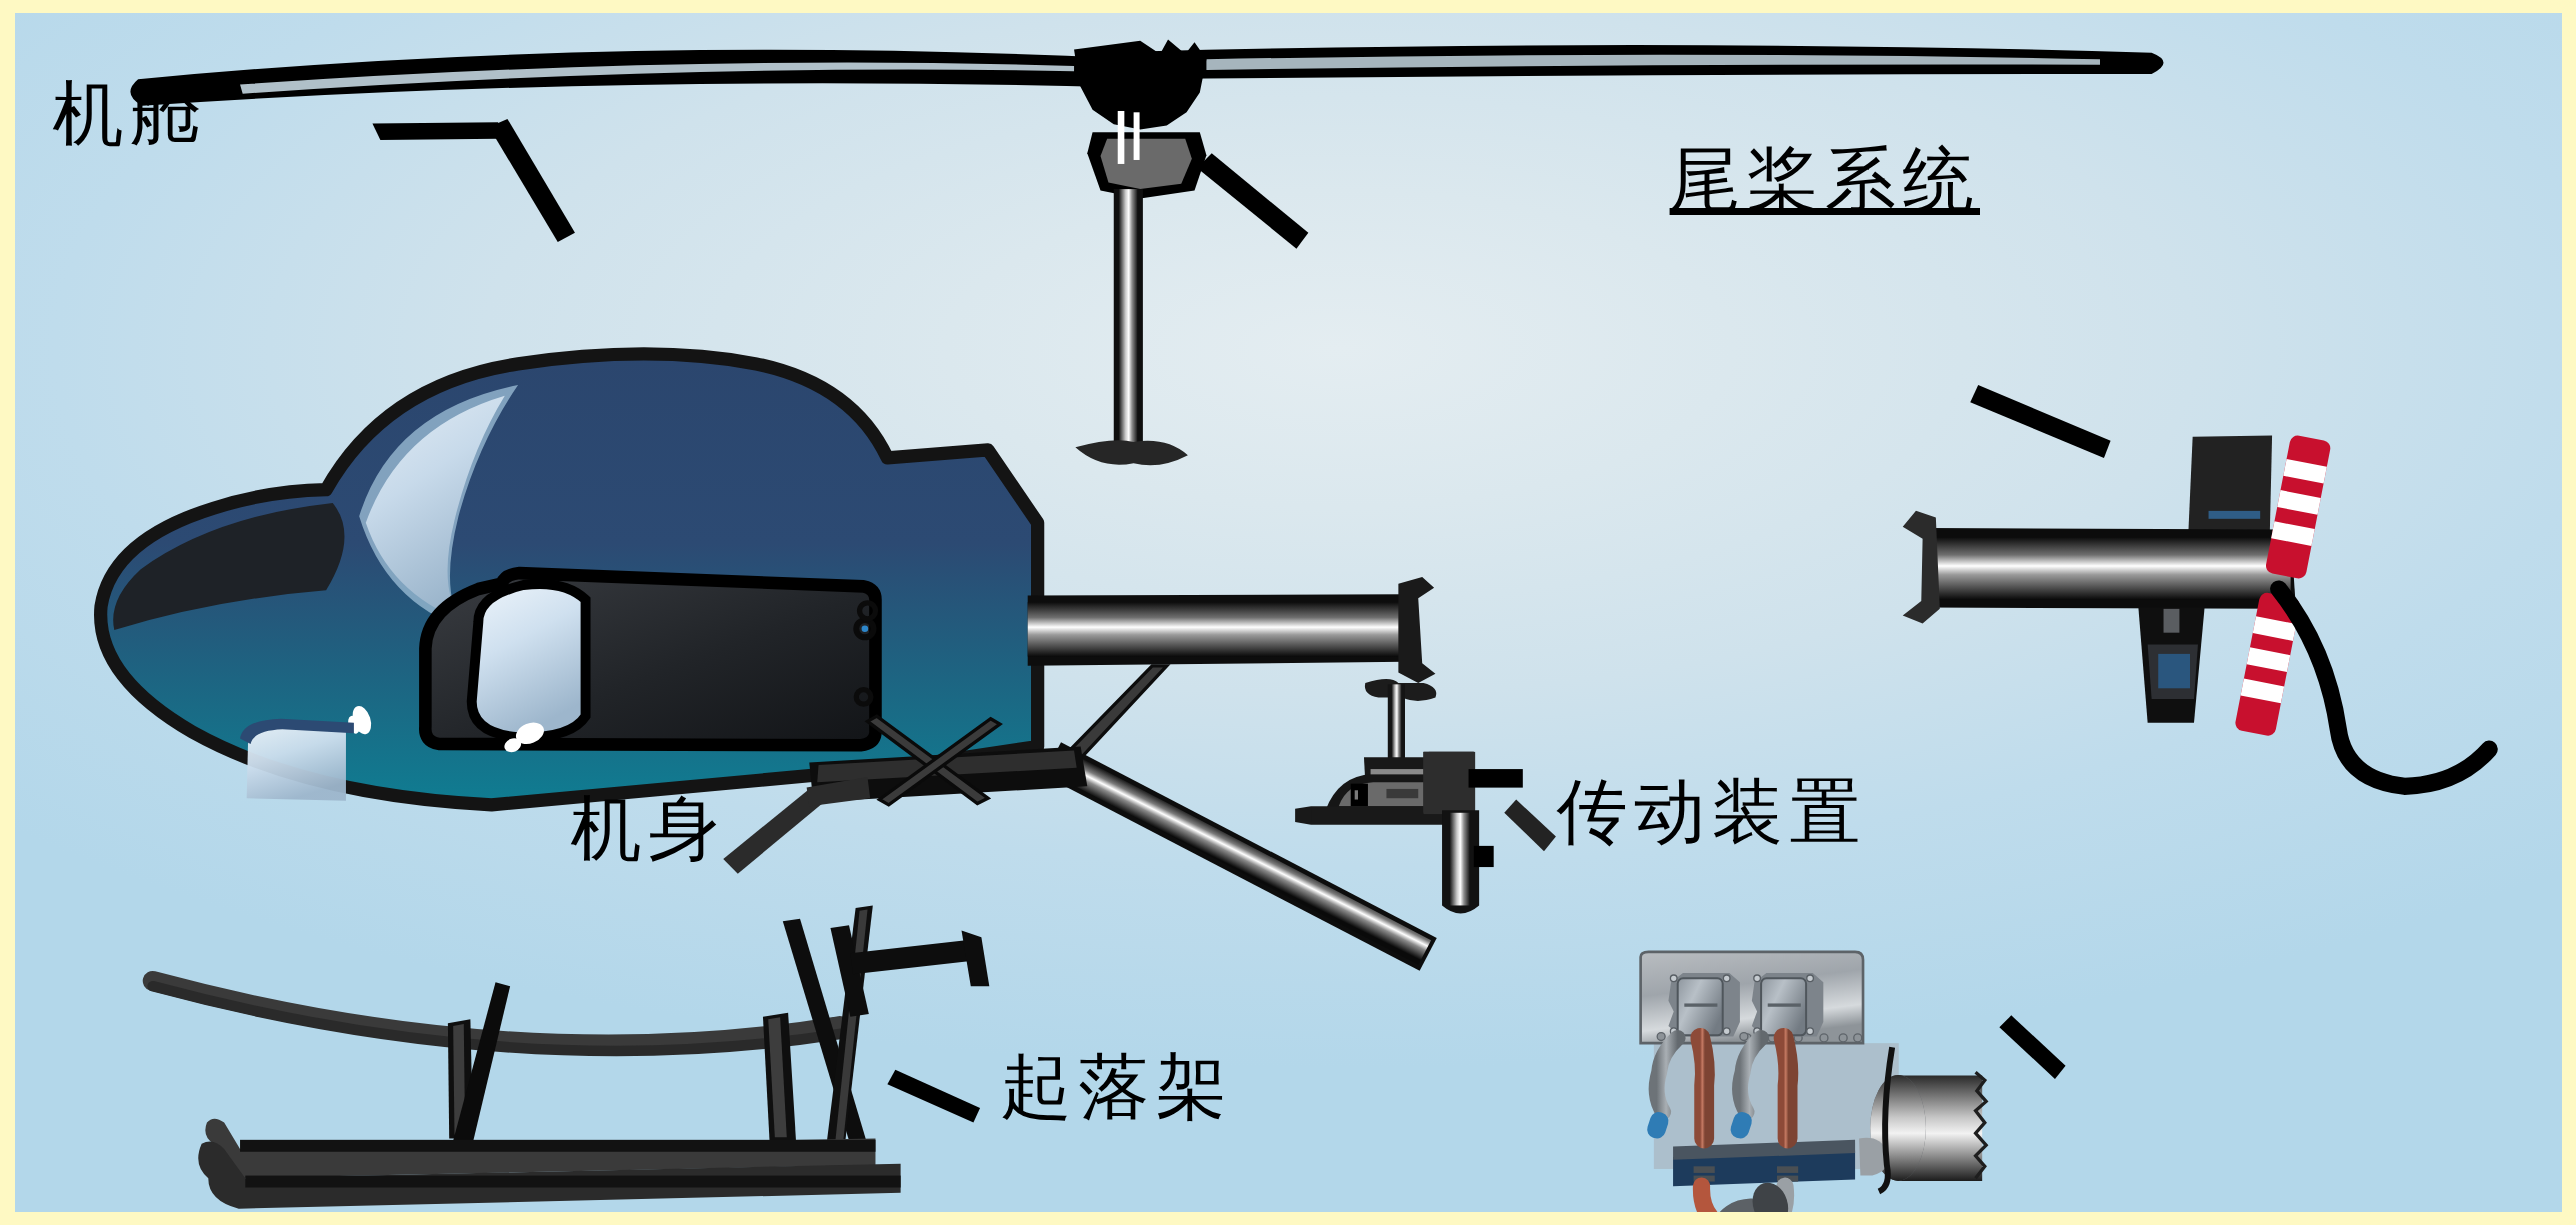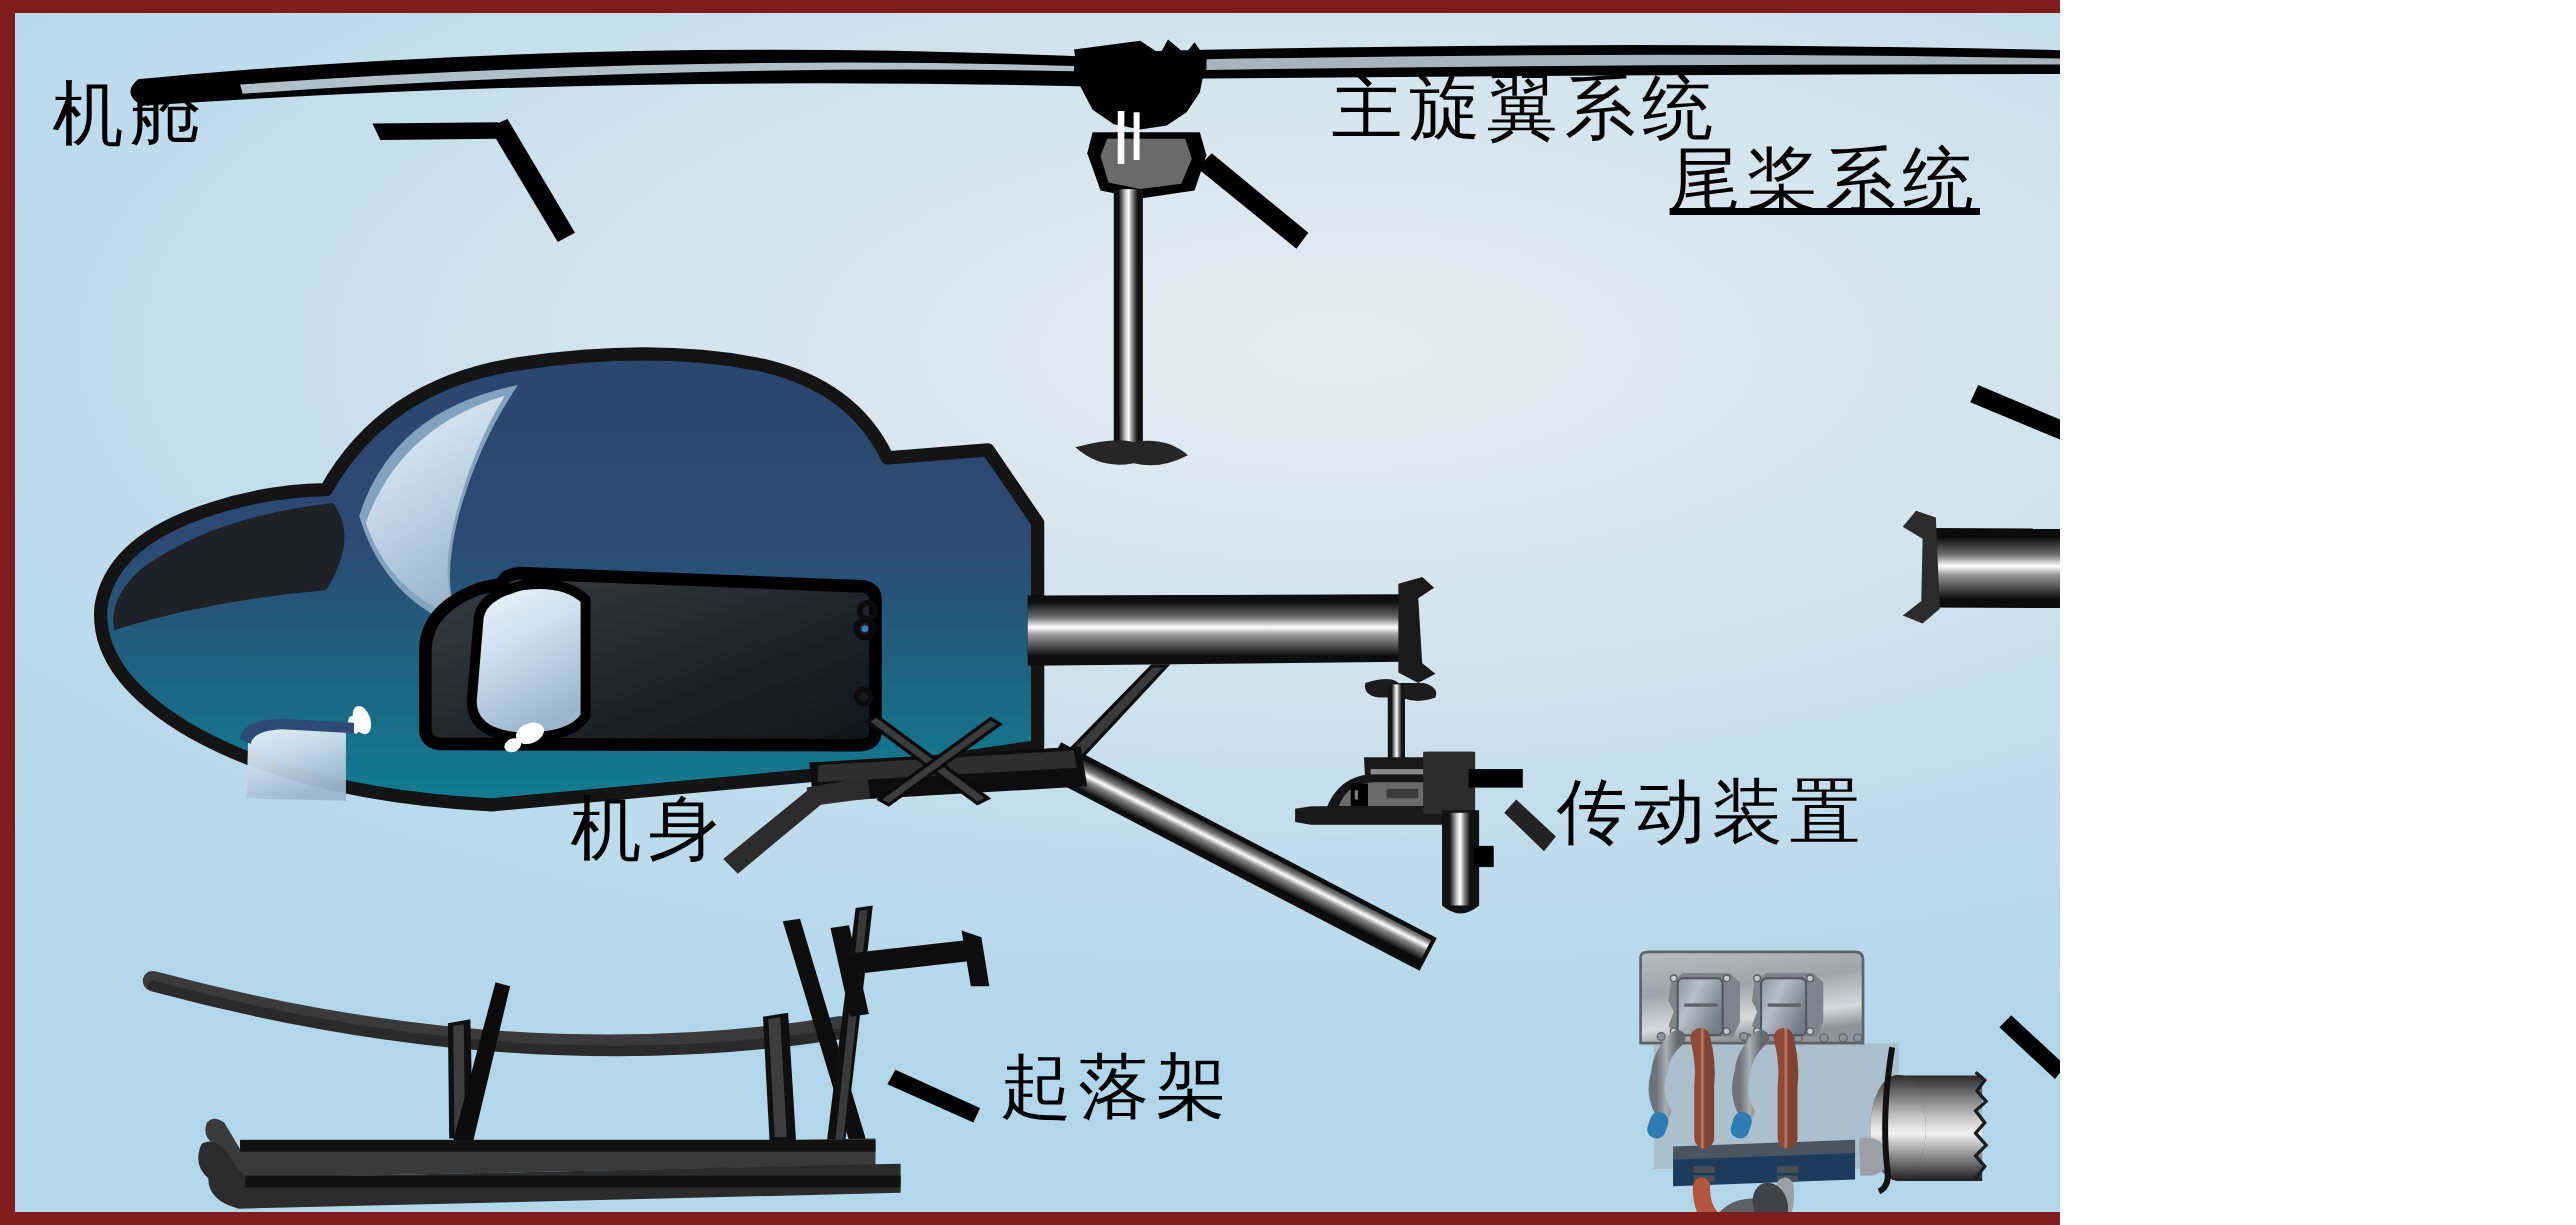--- a/index.html
+++ b/index.html
@@ -1,19 +1,19 @@
 <!DOCTYPE html>
 <html style="font-size:10.6px"><head>
 <meta charset="utf-8">
 <style>
   html,body{margin:0;padding:0;background:#fff;}
   #root{
     position:relative;
-    width:2060px;height:1225px;
-    background:#7f1d1d;
+    width:2576px;height:1225px;
+    background:#fef9c3;
     box-sizing:border-box;
     overflow:hidden;
     font-family:"Liberation Serif","DejaVu Serif",serif;
   }
   #canvas{
     position:absolute;
     left:14.6px;top:13.2px;
     width:2547px;height:1199px;
     background:
       radial-gradient(ellipse 70% 60% at 52% 28%, #e4edf1 0%, #dbe8ee 22%, #cfe2ec 48%, #bfdcec 72%, #b3d7ea 100%);
@@ -373,21 +373,20 @@
 
         <path d="M 2250 1208 L 2268 1188 L 2328 1244 L 2310 1266 Z" fill="#232323"></path>
 
         <path d="M 1318 1618 L 1330 1596 L 1458 1654 L 1448 1676 Z" fill="#000"></path>
 
         <path d="M 2998 1532 L 3016 1514 L 3098 1590 L 3082 1610 Z" fill="#000"></path>
       </g>
     </svg>
 
     <div class="lbl" style="left:38px;top:66px;">机舱</div>
-    <div class="lbl" style="left:1317px;top:60px;">主旋翼系统</div>
     <div class="lbl" style="left:1655px;top:132px;text-decoration:underline;">尾桨系统</div>
     <div class="lbl" style="left:556px;top:781px;">机身</div>
     <div class="lbl" style="left:986px;top:1039px;">起落架</div>
     <div class="lbl" style="left:1542px;top:764px;">传动装置</div>
 
   </div>
 </div>
 
 
 </body></html>

